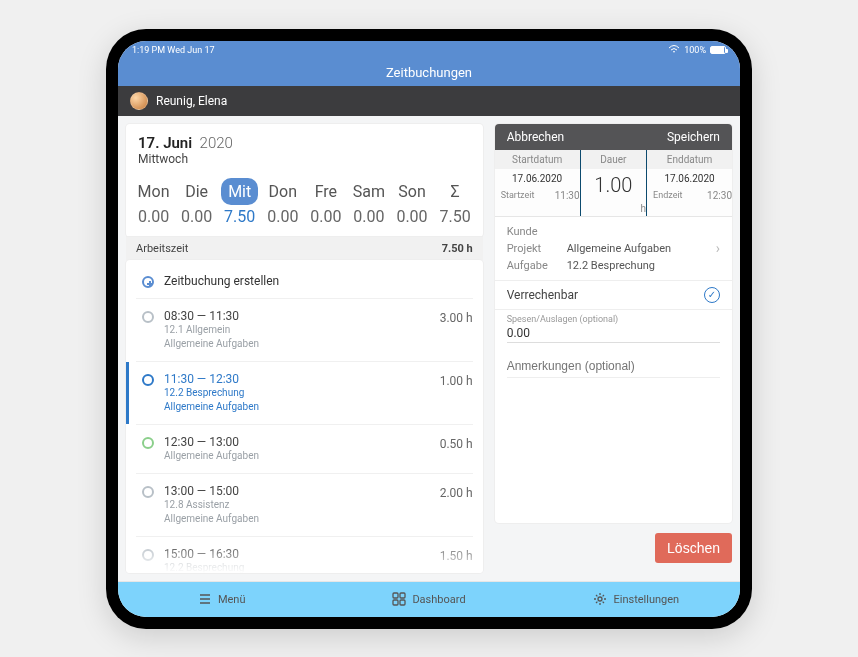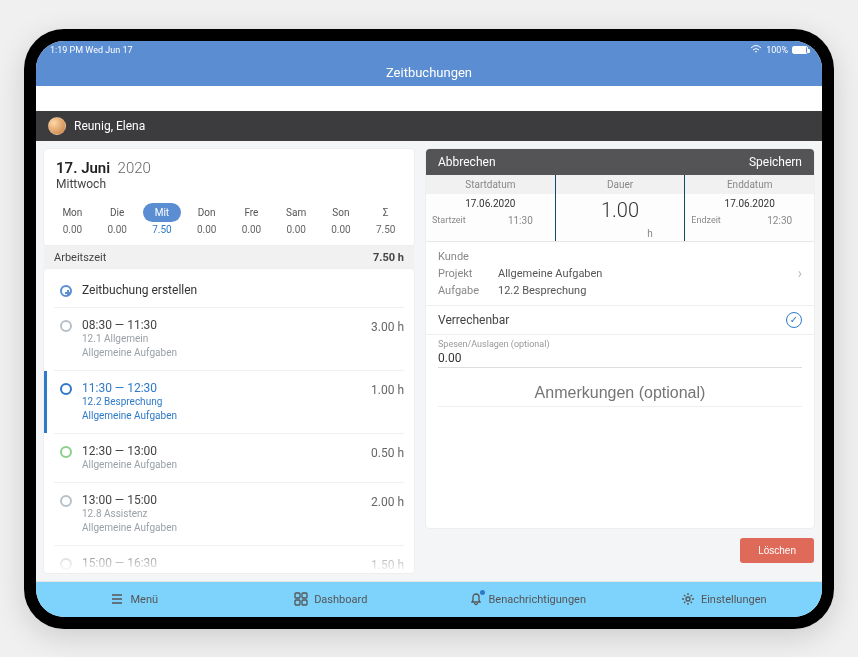--- a/index.html
+++ b/index.html
@@ -7,21 +7,21 @@
     background: #f0f0f0;
     font-family: -apple-system, "Segoe UI", Roboto, sans-serif;
     font-size: 12px;
     display: flex;
     align-items: center;
     justify-content: center;
     min-height: 100vh;
     padding: 10px;
   }
   .device {
-    width: 810px;
+    width: 646px;
     height: 600px;
     background: #000;
     border-radius: 40px;
     padding: 12px;
     position: relative;
     box-shadow: 0 8px 30px rgba(0,0,0,.15);
   }
   .screen {
     width: 100%; height: 100%;
     background: #fff;
@@ -49,21 +49,21 @@
     color: #fff;
     text-align:center;
     padding: 6px 0;
     font-size: 13px;
   }
   .userbar {
     background: #3c3c3e;
     color: #fff;
     padding: 6px 12px;
     font-size: 12px;
-    display:flex; align-items:center; gap:8px;margin-top:25px;
+    display:flex; align-items:center; gap:8px;
   }
   .avatar {
     width:18px; height:18px; border-radius:50%;
     background: radial-gradient(circle at 30% 30%, #ffd7a8, #c47a3a);
     border:1px solid #fff3;
   }
   .workarea {
     flex:1;
     background:#f4f5f6;
     display:flex;
@@ -81,21 +81,21 @@
     box-shadow: 0 0 0 1px #eee;
   }
   .dateheader { padding:10px 12px 6px; }
   .dateheader .date-main { font-size:15px; color:#222; }
   .dateheader .date-main b { font-weight:600; }
   .dateheader .date-sub { font-size:12px; color:#444; }
   .weekbar {
     display:flex; padding: 6px 6px 10px;
     border-bottom:1px solid #eee;
   }
-  .weekcol { flex:1; text-align:center; font-size:10px; color:#555; }
+  .weekcol { flex:1; text-align:center; font-size:16px; color:#555; }
   .weekcol .lbl { display:block; padding:4px 0; }
   .weekcol .val { display:block; color:#666; padding-top:2px;}
   .weekcol.active .lbl { background:#5a8dd1; color:#fff; border-radius:10px; margin:0 3px; }
   .weekcol.active .val { color:#2e79c8; }
   .worktime-row {
     background:#f1f1f1;
     display:flex; justify-content:space-between;
     padding:5px 10px; font-size:11px; color:#444;
   }
   .entries {
@@ -157,24 +157,24 @@
   .kvs { padding:6px 12px; font-size:11px; color:#666; position:relative;}
   .kv { display:flex; padding:2px 0;}
   .kv .k { width:60px; color:#888; }
   .kv .v { color:#555; }
   .chev { position:absolute; right:12px; top:50%; transform:translateY(-50%); color:#bbb; font-size:14px;}
   .verr { display:flex; justify-content:space-between; align-items:center; padding:6px 12px; border-top:1px solid #eee; border-bottom:1px solid #eee; font-size:12px; color:#444;}
   .check { width:16px; height:16px; border:1.5px solid #2e79c8; border-radius:50%; color:#2e79c8; font-size:10px; display:flex; align-items:center; justify-content:center;}
   .field { padding:4px 12px 8px; }
   .field .fl { font-size:9px; color:#999; }
   .field .fv { font-size:12px; color:#333; padding:2px 0; border-bottom:1px solid #ddd;}
-  .field input { border:none; width:100%; font-size:16px; color:#0f172a; padding:4px 0; border-bottom:1px solid #eee; outline:none;text-align:center;}
+  .field input { border:none; width:100%; font-size:12px; color:#0f172a; padding:4px 0; border-bottom:1px solid #eee; outline:none;}
   .right .spacer { flex:1; }
   .del-row { display:flex; justify-content:flex-end; padding:10px 0;}
-  .del { background:#e06a5a; color:#fff; border:none; padding:7px 18px; border-radius:3px; font-size:10px; cursor:pointer;margin-left:42px;}
+  .del { background:#e06a5a; color:#fff; border:none; padding:7px 12px; border-radius:3px; font-size:14px; cursor:pointer;margin-left:42px;}
   
   .bottombar {
     height:36px;
     border-top:1px solid #e6e6e6;
     background:#7dd3fc;
     display:flex;
   }
   .bitem { flex:1; display:flex; align-items:center; justify-content:center; gap:6px; font-size:11px; color:#555; cursor:pointer;}
   .bicon { width:14px; height:14px; display:inline-flex; align-items:center; justify-content:center; }
   .bicon svg { width:14px; height:14px; stroke:#555; fill:none; stroke-width:1.3;}
@@ -409,29 +409,20 @@
       <span class="bicon">
             <svg viewBox="0 0 14 14">
               <rect x="1" y="1" width="5" height="5" rx="1"></rect>
               <rect x="8" y="1" width="5" height="5" rx="1"></rect>
               <rect x="1" y="8" width="5" height="5" rx="1"></rect>
               <rect x="8" y="8" width="5" height="5" rx="1"></rect>
             </svg>
           </span>
       <span>Dashboard</span>
     </div>
-    <div class="bitem notif">
-      <span class="bicon">
-            <svg viewBox="0 0 14 14">
-              <path d="M7 2a3 3 0 0 1 3 3v3l1 2H3l1-2V5a3 3 0 0 1 3-3zM5.5 11a1.5 1.5 0 0 0 3 0"></path>
-            </svg>
-            <span class="dot"></span>
-          </span>
-      <span>Benachrichtigungen</span>
-    </div>
     <div class="bitem">
       <span class="bicon">
             <svg viewBox="0 0 14 14">
               <circle cx="7" cy="7" r="2"></circle>
               <path d="M7 1v2M7 11v2M1 7h2M11 7h2M3 3l1.4 1.4M9.6 9.6L11 11M11 3 9.6 4.4M4.4 9.6 3 11"></path>
             </svg>
           </span>
       <span>Einstellungen</span>
     </div>
   </div>

